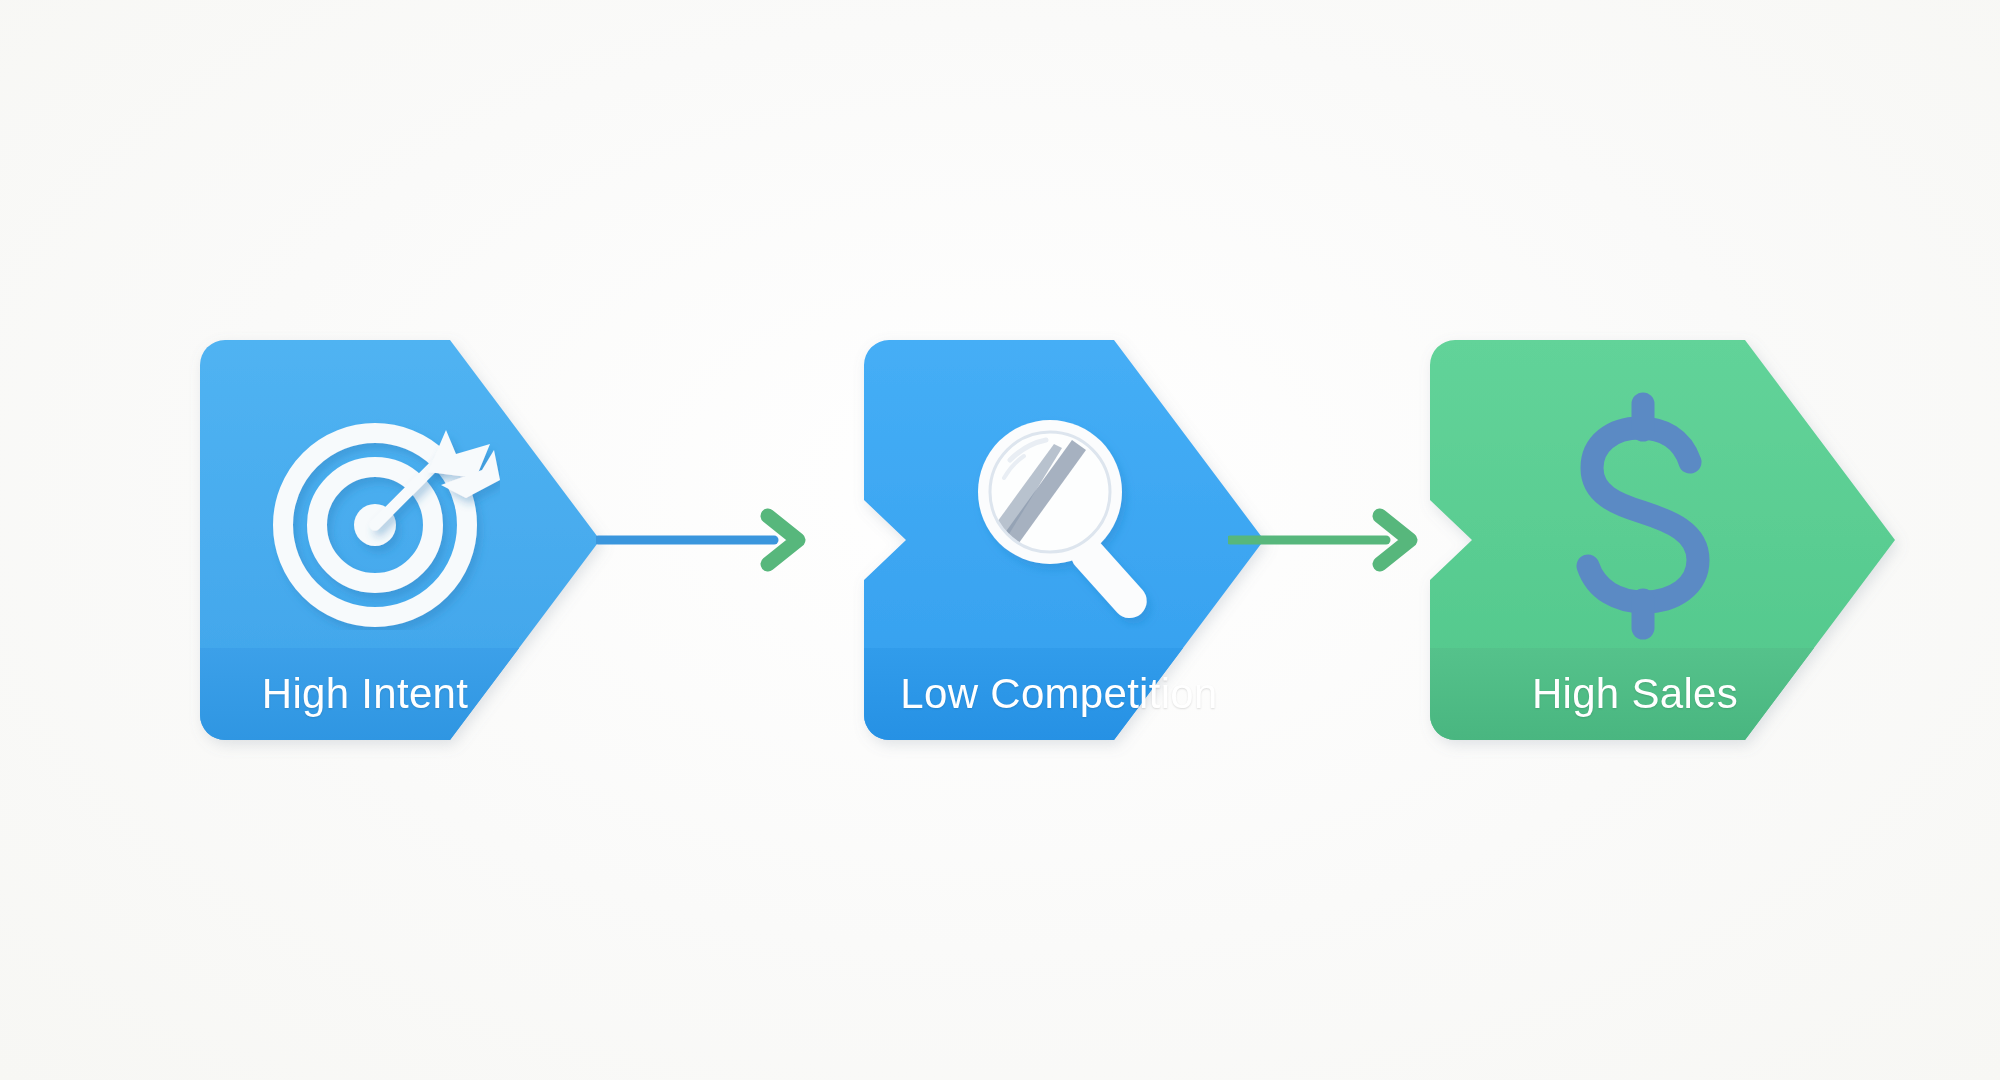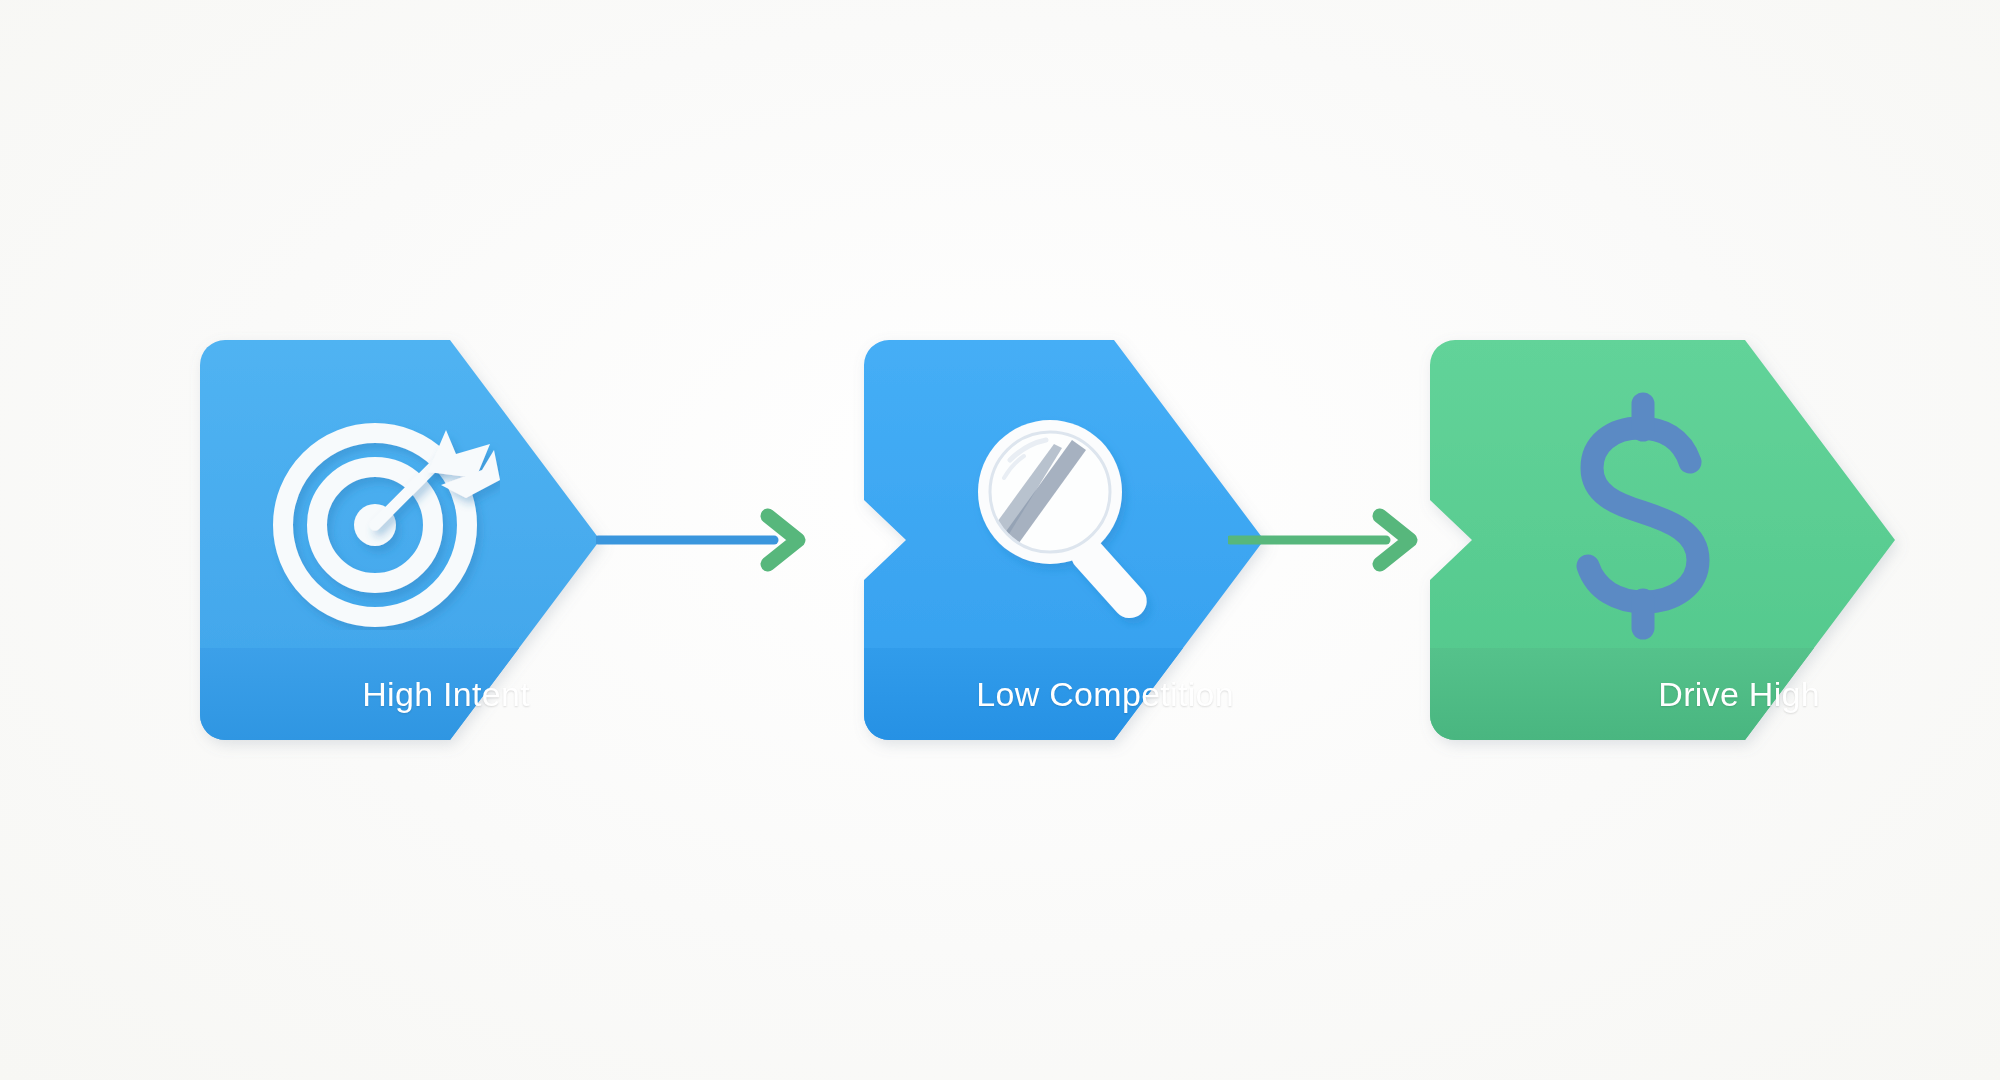--- a/index.html
+++ b/index.html
@@ -42,23 +42,23 @@
     width: 100%;
     height: 100%;
     overflow: visible;
   }
 
   .card-label {
     position: absolute;
     bottom: 0;
     height: 92px;
     line-height: 92px;
-    font-size: 34px;
+    font-size: 42px;
     color: #ffffff;
-    text-align: right;
+    text-align: center;
     letter-spacing: 0.3px;
     text-shadow: 0 1px 2px rgba(0,0,0,0.13);
     pointer-events: none;
     white-space: nowrap;
   }
 
   .card-icon {
     position: absolute;
     top: 50px;
     height: 250px;
@@ -251,17 +251,17 @@
       <div class="card-icon">
         <svg class="icon-svg" width="230" height="250" viewBox="0 0 230 250">
           <g fill="none" stroke="#5b8ac4" stroke-width="23" stroke-linecap="round" stroke-linejoin="round">
             <path d="M160,72 C152,48 132,38 110,38 C82,38 62,54 62,78 C62,104 86,114 112,122 C140,131 168,142 168,170 C168,196 144,212 114,212 C88,212 66,200 58,176"></path>
             <line x1="113" y1="14" x2="113" y2="40"></line>
             <line x1="113" y1="210" x2="113" y2="238"></line>
           </g>
         </svg>
       </div>
 
-      <div class="card-label">Drive High</div>
+      <div class="card-label">High Sales</div>
     </div>
 
   </div>
 </div>
 
 </body></html>

